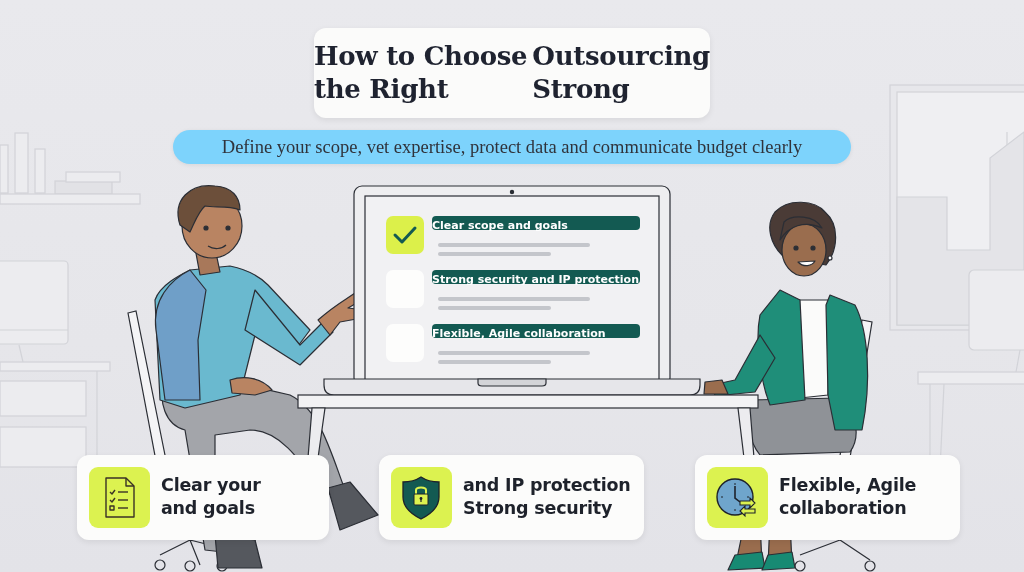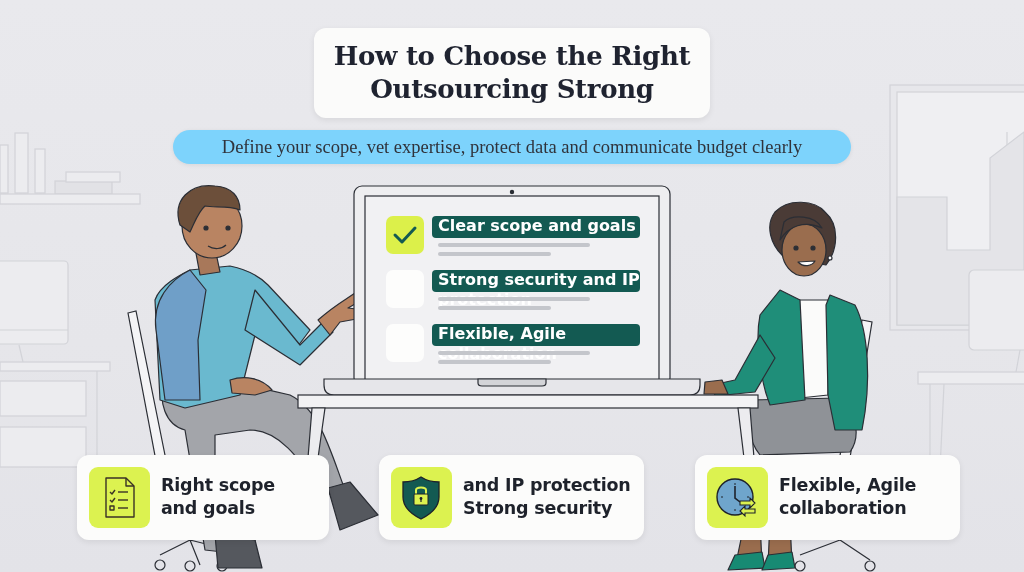--- a/index.html
+++ b/index.html
@@ -10,21 +10,21 @@
     position: relative;
   }
   .scene { position: absolute; inset: 0; }
   .layer { position: absolute; left: 0; top: 0; }
 
   
   .title-card {
     position: absolute; left: 314px; top: 28px; width: 396px; height: 90px;
     background: #fbfbfa; border-radius: 12px;
     box-shadow: 0 2px 6px rgba(0,0,0,0.08);
-    display: flex; flex-direction: column; align-items: center; justify-content: center;
+    display: flex; flex-direction: row; align-items: center; justify-content: center;
   }
   .title-card .line {
     font-family: "DejaVu Serif", "Liberation Serif", serif;
     font-weight: bold; font-size: 26px; color: #1f2330; line-height: 33px;
     letter-spacing: -0.3px;
   }
 
   
   .subtitle {
     position: absolute; left: 173px; top: 130px; width: 678px; height: 34px;
@@ -39,23 +39,23 @@
 
   
   .screen-item { position: absolute; }
   .check-box {
     position: absolute; width: 38px; height: 38px; border-radius: 7px;
     background: #fdfdfc;
   }
   .check-box.checked { background: #dcf04a; }
   .check-box svg { position: absolute; left: 6px; top: 7px; }
   .item-bar {
-    position: absolute; height: 22px; border-radius: 4px;
+    position: absolute; height: 14px; border-radius: 4px;
     background: #135a52; color: #fff;
-    font-size: 16px; font-weight: bold; line-height: 20px; padding-left: 6px;
+    font-size: 11px; font-weight: bold; line-height: 20px; padding-left: 0;
     width: 208px;
   }
   .ph-line { position: absolute; height: 4px; border-radius: 2px; background: #c4c6cb; }
 
   
   .card {
     position: absolute; top: 455px; height: 85px; background: #fcfcfb;
     border-radius: 12px; box-shadow: 0 2px 6px rgba(0,0,0,0.08);
   }
   .card .icon-tile {
@@ -230,21 +230,21 @@
           <path d="M21 25 L23 27 L26 23"></path>
             <line x1="29" y1="25" x2="39" y2="25"></line>
           <path d="M21 33 L23 35 L26 31"></path>
             <line x1="29" y1="33" x2="39" y2="33"></line>
           <rect x="21" y="39" width="4" height="4"></rect>
             <line x1="29" y1="41" x2="39" y2="41"></line>
         </g>
       </svg>
     </div>
     <div class="card-text">
-      <span>Right scope</span>
+      <span>Clear your</span>
       <span>and goals</span>
     </div>
   </div>
 
   <div class="card" style="left:379px;width:265px;">
     <div class="icon-tile">
       <svg width="61" height="61">
         <path d="M30 10 C36 14 42 15 48 15 L48 30 C48 40 40 47 30 52 C20 47 12 40 12 30 L12 15 C18 15 24 14 30 10 Z" fill="#135a52" stroke="#1e222b" stroke-width="1.3"></path>
         <path d="M25 27 L25 23 C25 19.5 35 19.5 35 23 L35 27" fill="none" stroke="#dcf250" stroke-width="2"></path>
         <rect x="23" y="27" width="14" height="11" rx="1" fill="#dcf250" stroke="#1e222b" stroke-width="1"></rect>

